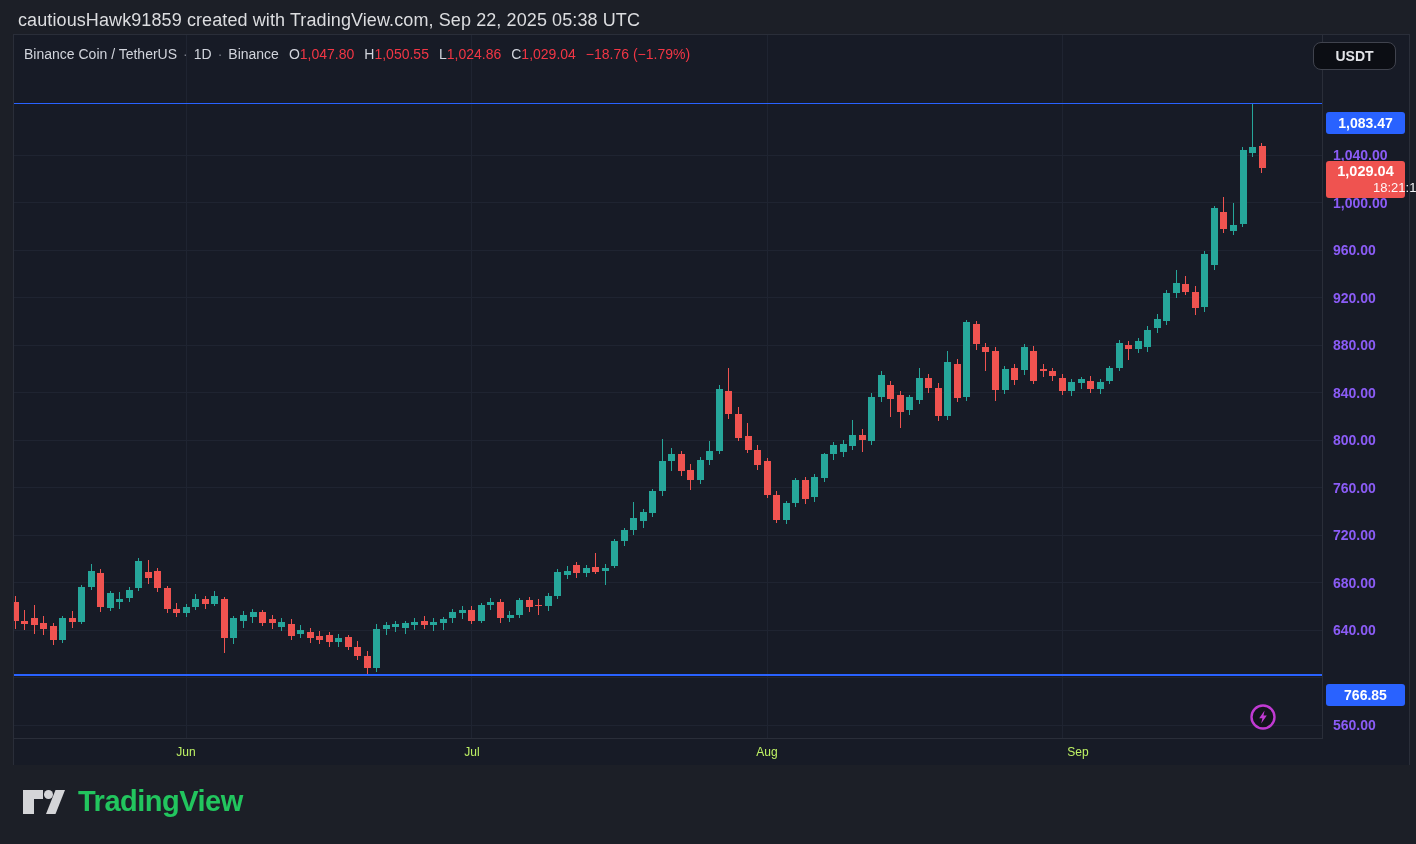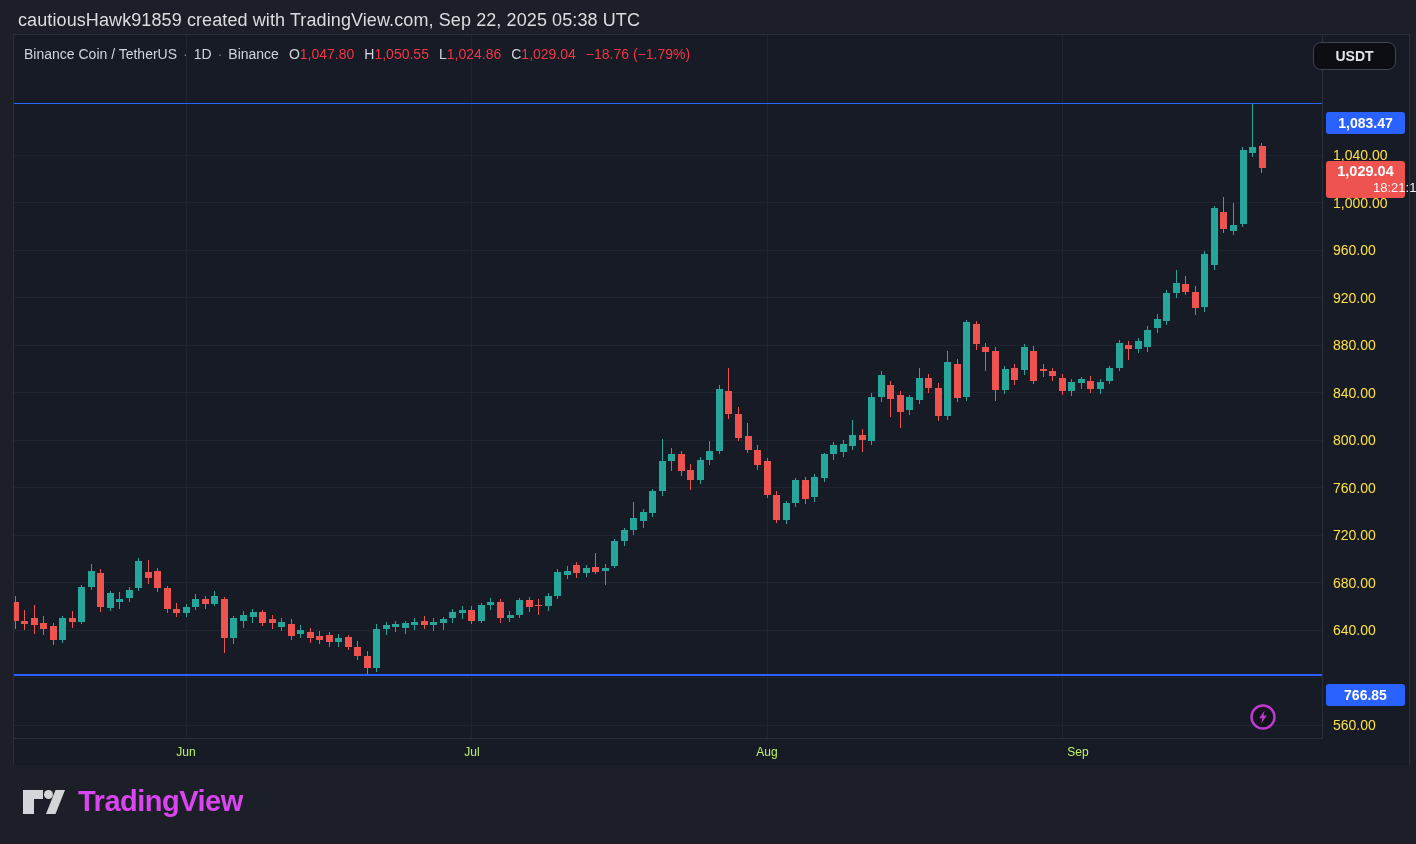--- a/index.html
+++ b/index.html
@@ -17,21 +17,21 @@
 
   
   .legend { position:absolute; left:10px; top:11px; font-size:14px; color:#d1d4dc; white-space:nowrap; }
   .legend .sep { color:#787b86; padding:0 6px; }
   .legend .lbl { color:#d1d4dc; padding-left:10px; }
   .legend .val { font-weight:400; }
   .legend .chg { padding-left:10px; }
 
   
   .price-axis { position:absolute; right:0; top:0; width:87px; height:703px; border-left:1px solid #2a2e39; }
-  .ptick { position:absolute; left:10px; height:18px; line-height:18px; font-size:14px; color:#fde047; }
+  .ptick { position:absolute; left:10px; height:18px; line-height:18px; font-size:14px; color:#8b5cf6;font-weight:bold; }
   .badge { position:absolute; left:3px; width:79px; border-radius:3px; text-align:center; color:#fff; }
   .badge.blue { background:#2962ff; height:22px; line-height:22px; font-size:14px; font-weight:700;margin-top:20px; }
   .badge.red  { background:#ef5350; height:37px; padding-top:2px; }
   .badge.red .bprice { font-size:14.5px; font-weight:700; line-height:17px; }
   .badge.red .bcount { font-size:13px; line-height:15px; color:#fff; opacity:.95;padding-left:47px; }
 
   
   .time-axis { position:absolute; left:0; top:703px; width:1309px; height:28px; border-top:1px solid #2a2e39; }
   .ttick { position:absolute; top:6px; transform:translateX(-50%); font-size:12px; color:#bef264; }
 
@@ -39,21 +39,21 @@
   .usdt-btn { position:absolute; right:13px; top:7px; width:83px; height:28px; background:#0c0e14;
               border:1px solid #40434e; border-radius:8px; color:#e3e4e8; font-size:14px; font-weight:700;
               font-family:"Liberation Sans", sans-serif; cursor:pointer; }
 
   
   .flash { position:absolute; left:1235px; top:668px; width:28px; height:28px; cursor:pointer; }
 
   
   .footer { position:absolute; left:0; top:765px; width:1416px; height:79px; background:#1c1f27; }
   .tv-logo { position:absolute; left:22px; top:20px; display:flex; align-items:center; gap:12px; }
-  .tv-logo .brand { color:#d946ef; font-size:29px; font-weight:700; letter-spacing:-0.5px; }
+  .tv-logo .brand { color:#22c55e; font-size:29px; font-weight:700; letter-spacing:-0.5px; }
 </style>
 </head>
 <body>
 
 <div class="stage">
 
   <div class="attribution">cautiousHawk91859 created with TradingView.com, Sep 22, 2025 05:38 UTC</div>
 
   <div class="widget">
 

